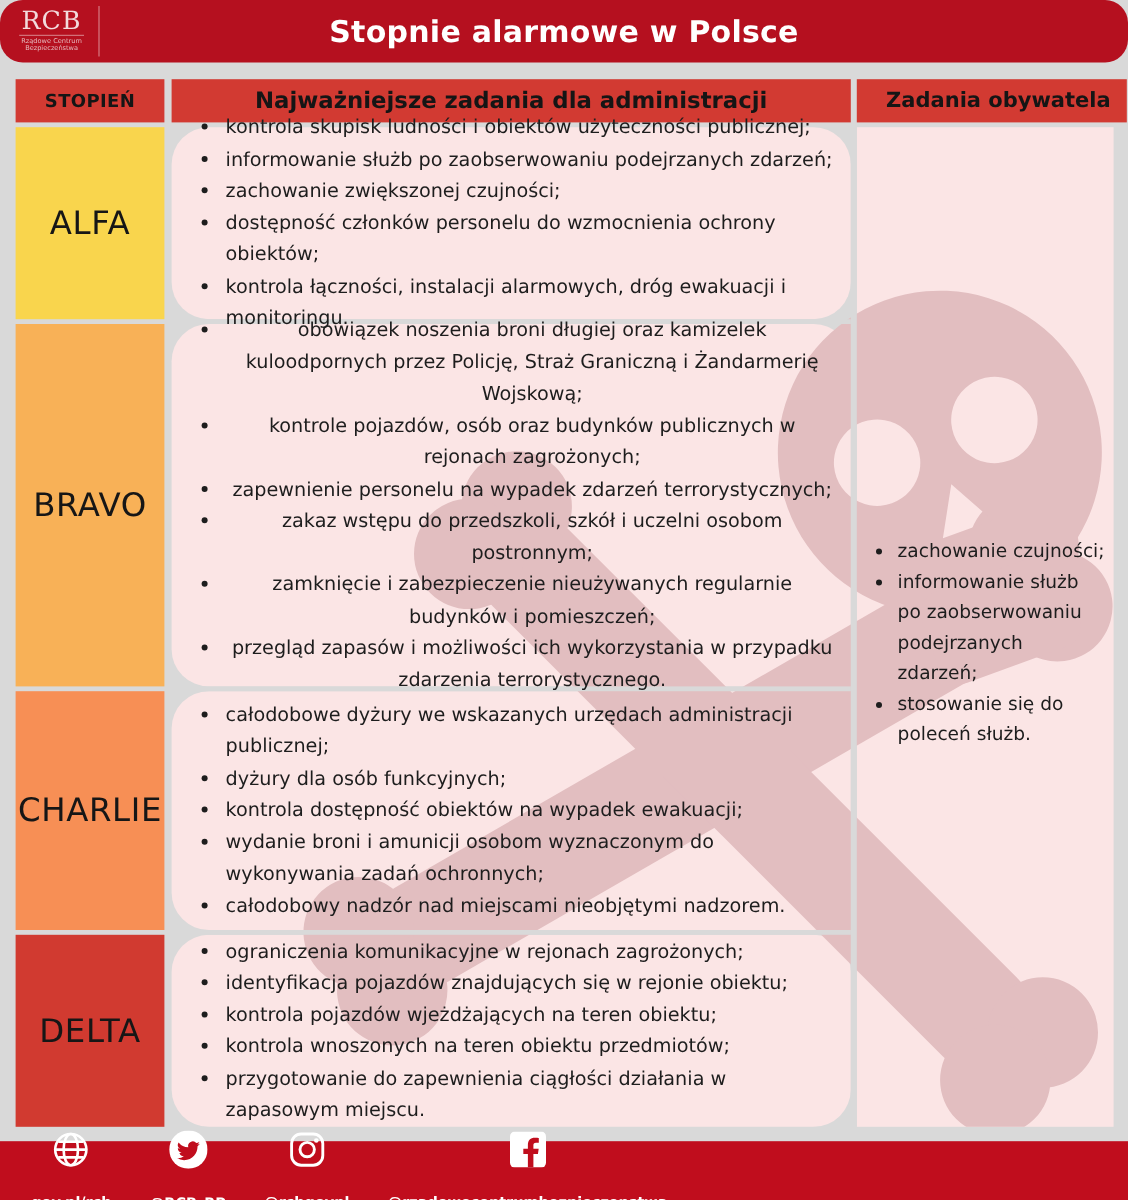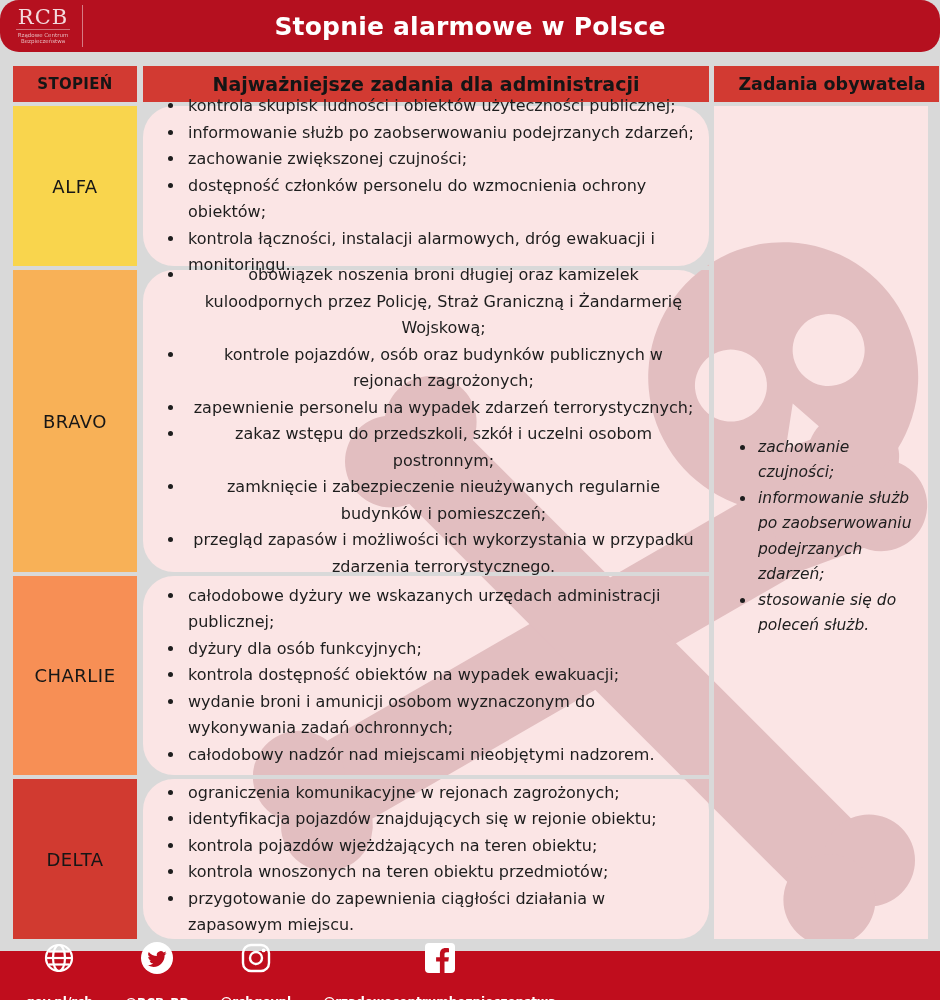--- a/index.html
+++ b/index.html
@@ -18,36 +18,36 @@
 
   
   .thead-cell{position:absolute;top:66px;height:36px;display:flex;align-items:center;justify-content:center;
     color:#151515;font-weight:bold;}
   .th-level{left:13px;width:124px;font-size:15px;letter-spacing:.3px;}
   .th-admin{left:143px;width:566px;font-size:19px;}
   .th-citizen{left:714px;width:214px;font-size:17.5px;padding-left:11px;}
 
   
   .label-cell{position:absolute;left:13px;width:124px;display:flex;align-items:center;justify-content:center;}
-  .label-text{position:relative;z-index:3;font-size:18px;color:#161616;letter-spacing:.5px;}
+  .label-text{position:relative;z-index:3;font-size:27px;color:#161616;letter-spacing:.5px;}
   .tasks-cell{position:absolute;left:143px;width:566px;display:flex;align-items:center;border-radius:31px;}
   .r0{top:106px;height:160px;}
   .r1{top:270px;height:302px;text-align:center;}
   .r2{top:576px;height:199px;}
   .r3{top:779px;height:160px;}
 
   ul.task-list{position:relative;z-index:3;margin:0;padding:0 10px 0 42px;list-style:disc outside;
     color:#1d1d1d;font-size:16px;line-height:26.5px;}
   ul.task-list li{padding-left:3px;}
 
   
   .citizen-panel{position:absolute;left:714px;top:106px;width:214px;height:833px;
     display:flex;align-items:center;}
-  ul.citizen-list{position:relative;z-index:3;margin:28px 0 0 0;padding:0 6px 0 42px;list-style:disc outside;
-    color:#1d1d1d;font-size:15.5px;line-height:25.5px;font-style:italic;}
+  ul.citizen-list{position:relative;z-index:3;margin:28px 0 0 0;padding:0 6px 0 32px;list-style:disc outside;
+    color:#1d1d1d;font-size:15.5px;line-height:25.5px;}
   ul.citizen-list li{padding-left:2px;}
 
   
   .watermark{position:absolute;left:150px;top:106px;width:778px;height:833px;z-index:1;pointer-events:none;}
   .gap-cover{position:absolute;z-index:2;background:#d9d9d9;}
   .gap-v{left:709px;top:106px;width:5px;height:833px;}
   .gap-h{left:143px;width:566px;height:4px;}
   .g0{top:266px;} .g1{top:572px;} .g2{top:775px;}
 
   

